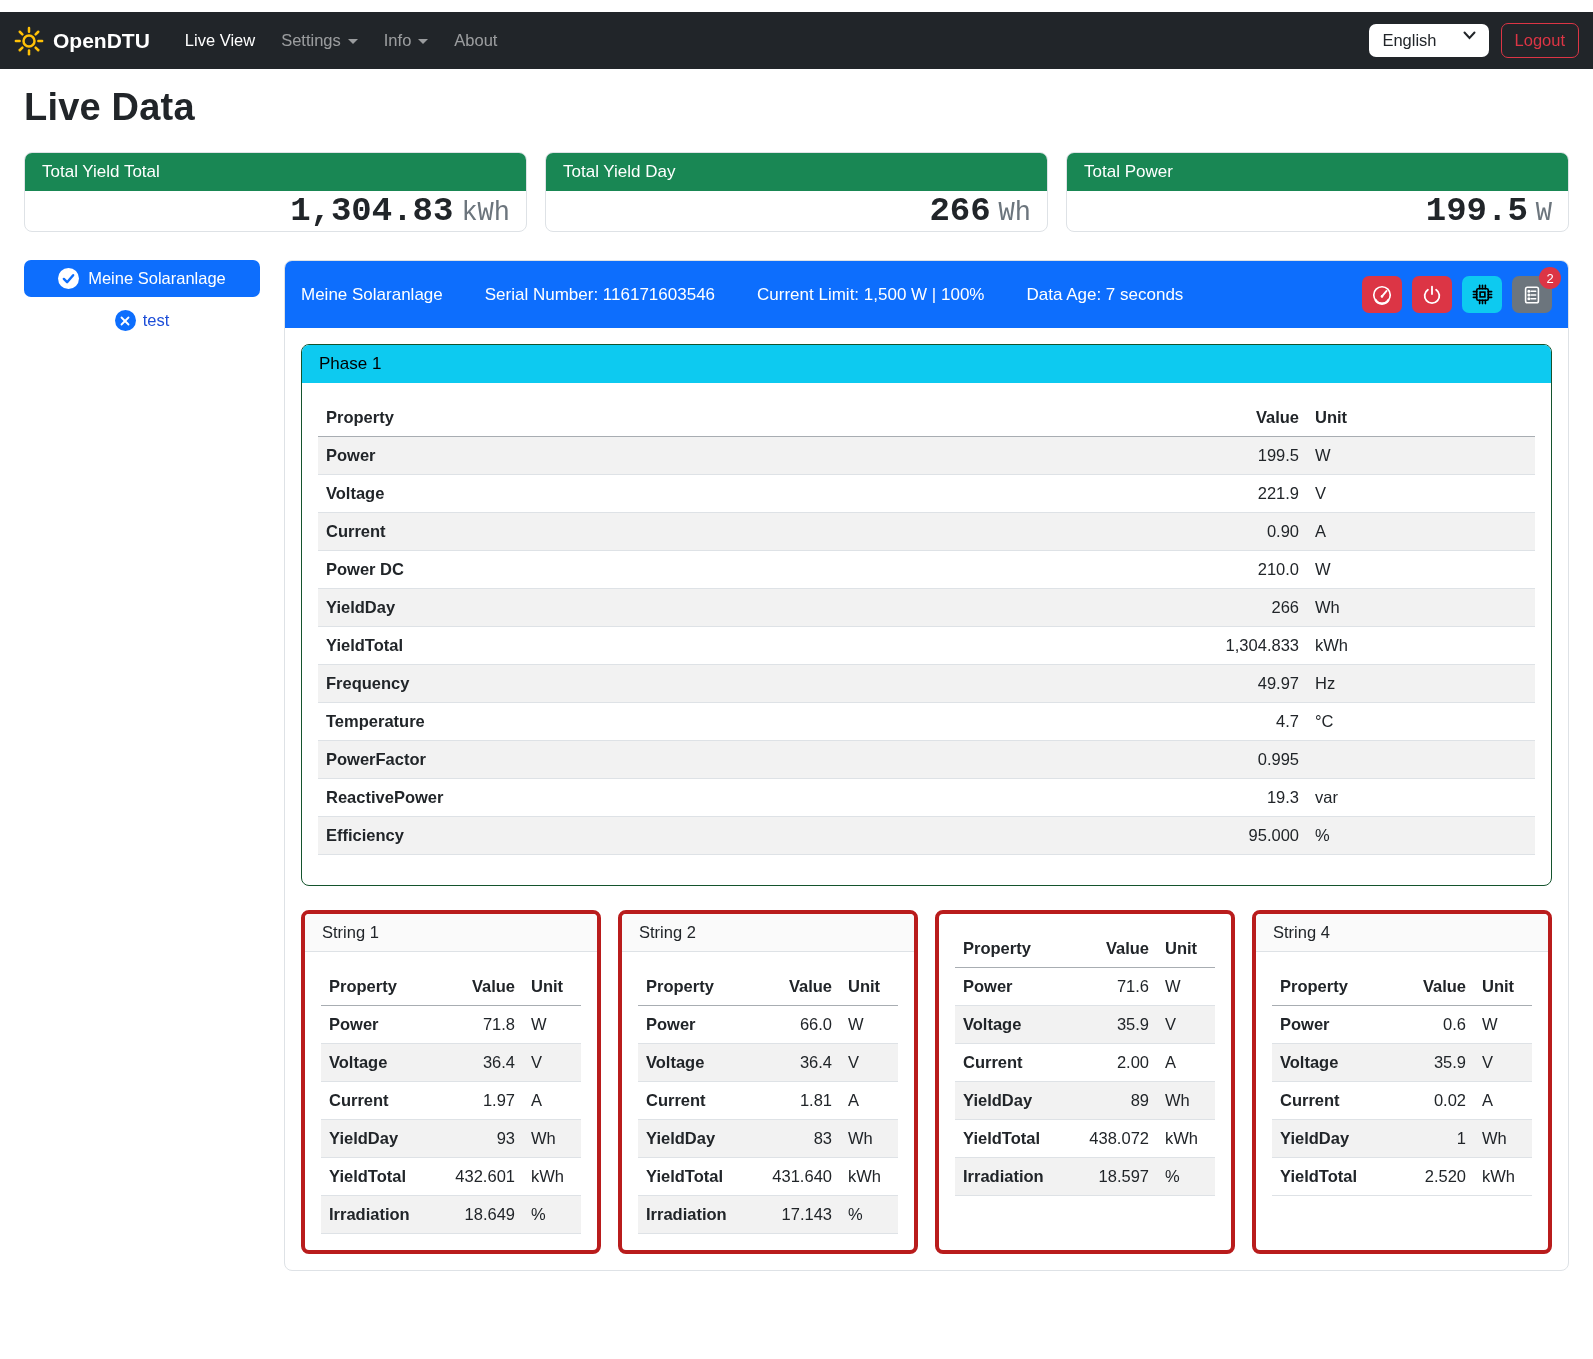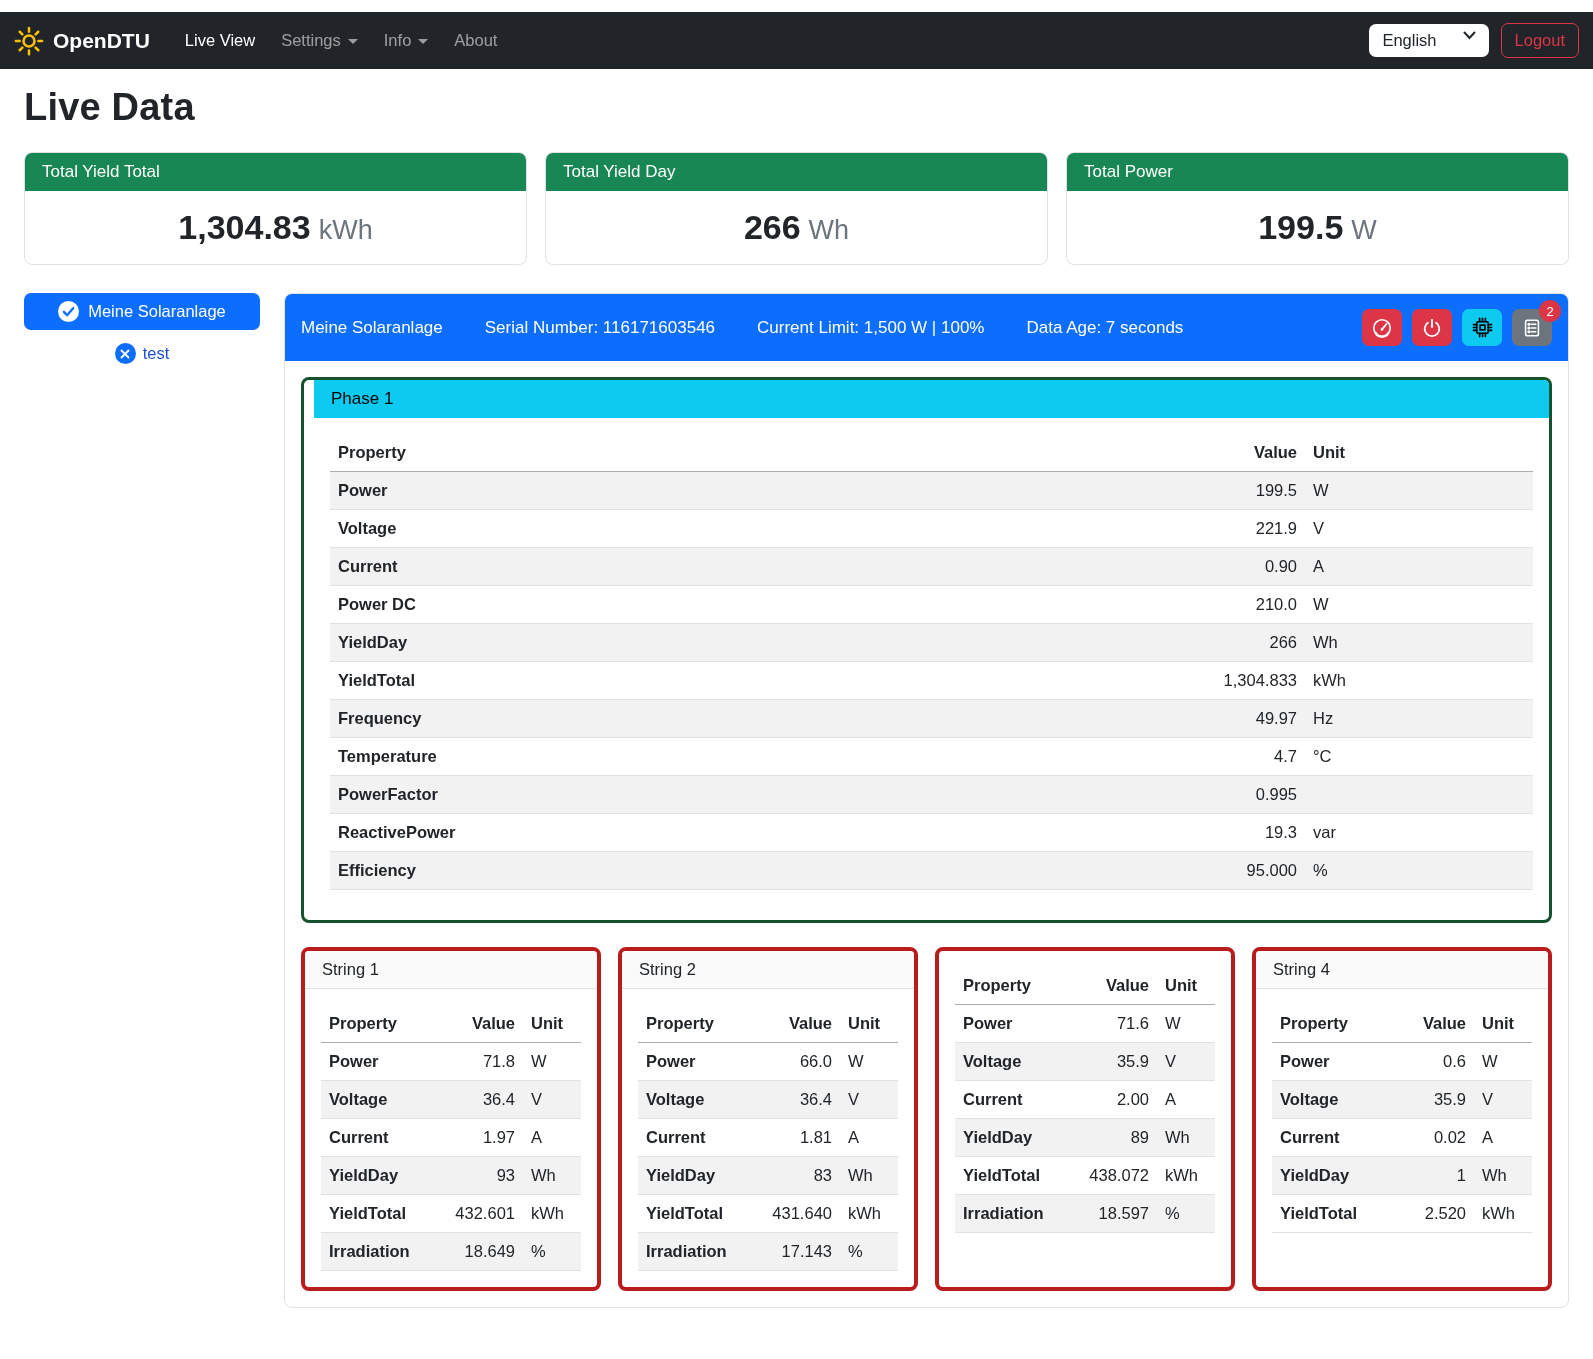--- a/index.html
+++ b/index.html
@@ -18,21 +18,21 @@
   .logout-btn { background:transparent; border:1px solid #dc3545; color:#dc3545; border-radius:7px; padding:7px 13px; font-size:16.5px; cursor:pointer; font-family:inherit; }
 
   
   .container { padding:0 24px; }
   .page-title { font-size:38px; font-weight:600; margin:17px 0 23px; letter-spacing:.2px; }
 
   
   .summary-row { display:flex; gap:18px; margin-bottom:28px; }
   .scard { flex:1; border:1px solid #dee2e6; border-radius:8px; overflow:hidden; background:#fff; }
   .scard-header { background:#198754; color:#fff; font-size:17px; padding:9px 17px; }
-  .scard-body { padding:17px 16px; text-align:center; }
+  .scard-body { padding:1px 16px; text-align:right;font-family:Liberation Mono, monospace; }
   .scard-value { font-size:34px; font-weight:700; }
   .scard-unit { font-size:27px; color:#6c757d; margin-left:8px; font-weight:400; }
 
   
   .content-row { display:flex; align-items:flex-start; }
   .sidebar { width:236px; margin-right:24px; flex-shrink:0; }
   .inv-select-btn { width:100%; background:#0d6efd; border:none; color:#fff; border-radius:7px; padding:8px 10px; font-size:16.5px; font-family:inherit; display:flex; align-items:center; justify-content:center; gap:9px; cursor:pointer; }
   .check-circle { width:21px; height:21px; border-radius:50%; background:#fff; display:flex; align-items:center; justify-content:center; color:#0d6efd; font-size:14px; font-weight:700; }
   .test-link { margin-top:13px; display:flex; align-items:center; justify-content:center; gap:7px; color:#1d4ed8; font-size:16.5px; cursor:pointer; }
   .x-circle { width:21px; height:21px; border-radius:50%; background:#0d6efd; display:flex; align-items:center; justify-content:center; color:#fff; font-size:12px; font-weight:700; }
@@ -43,21 +43,21 @@
   .inv-header > .hspan { margin-right:42px; white-space:nowrap; }
   .icon-btns { margin-left:auto; display:flex; }
   .icon-btn { width:40px; height:37px; border-radius:7px; display:flex; align-items:center; justify-content:center; margin-left:10px; position:relative; cursor:pointer; border:none; }
   .icon-btn.danger { background:#dc3545; }
   .icon-btn.info { background:#0dcaf0; }
   .icon-btn.secondary { background:#6c757d; }
   .evt-badge { position:absolute; top:-9px; right:-9px; min-width:22px; height:22px; border-radius:50%; background:#dc3545; color:#fff; font-size:13px; display:flex; align-items:center; justify-content:center; }
   .inv-body { padding:16px; }
 
   
-  .phase-panel { border:3px solid #14532d; border-radius:8px; overflow:hidden; margin-bottom:24px;padding-left:10px; }
+  .phase-panel { border:1px solid #14532d; border-radius:8px; overflow:hidden; margin-bottom:24px; }
   .phase-header { background:#0dcaf0; color:#000; font-size:17px; padding:9px 17px; }
   .phase-body { padding:16px 16px 30px; }
 
   table { width:100%; border-collapse:collapse; font-size:16.5px; }
   th, td { padding:9px 8px; border-bottom:1px solid #dee2e6; text-align:left; vertical-align:middle; }
   thead th { border-bottom-color:#a8adb2; font-weight:700; }
   tbody th { font-weight:700; }
   .val, th.val { text-align:right; }
   .phase-table .val { width:120px; }
   .phase-table .unit { width:228px; }

